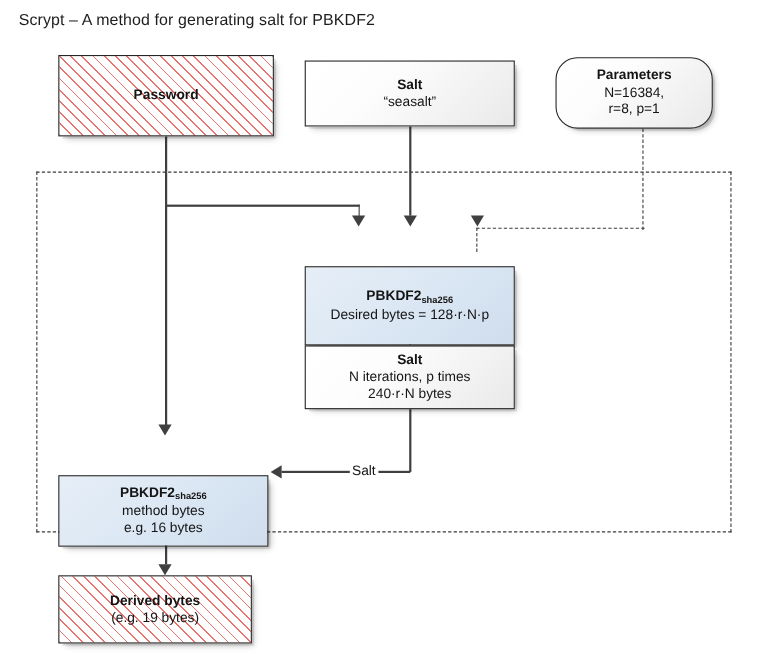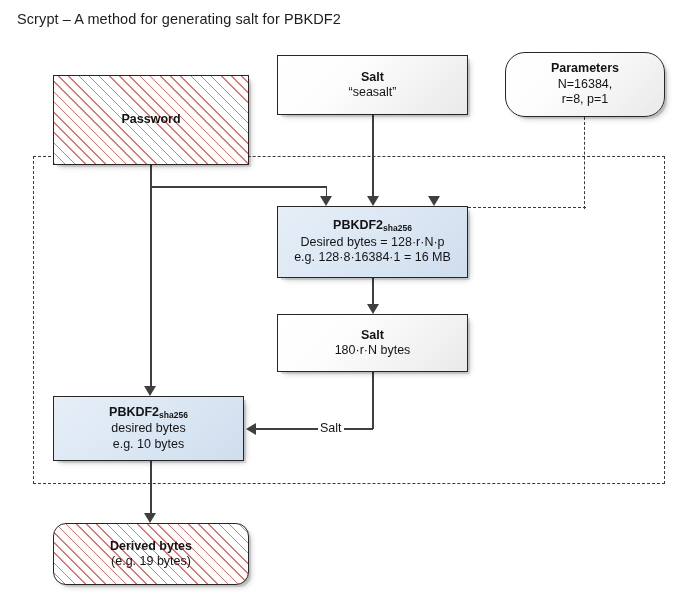--- a/index.html
+++ b/index.html
@@ -37,20 +37,21 @@
   .node .ln{white-space:nowrap;}
   .node sub{font-size:8.5px;font-weight:bold;vertical-align:baseline;position:relative;top:2px;}
 
   
   .grey{
     background:linear-gradient(135deg,#ffffff 0%,#fdfdfd 35%,#f1f1f1 75%,#e9e9e9 100%);
   }
   
   .blue{
     background:linear-gradient(140deg,#e6eef7 0%,#dce8f4 45%,#cfdded 100%);
+    margin-top:36px;
   }
   
   .hatch{
     background-color:#ffffff;
     background-image:repeating-linear-gradient(45deg,
         #e8736e 0px,#e8736e 1.1px,
         rgba(255,255,255,0) 1.1px,rgba(255,255,255,0) 7.2px);
   }
   .rounded{border-radius:20px;}
 
@@ -99,57 +100,57 @@
 </style>
 </head>
 <body>
 
 <div id="stage">
 
   <div class="title">Scrypt – A method for generating salt for PBKDF2</div>
 
   <div class="dashed-box" style="left:33px;top:156px;width:632px;height:328px;"></div>
 
-  <div class="node hatch" style="left:53px;top:50px;width:196px;height:90px;margin-top:25px;">
+  <div class="node hatch" style="left:53px;top:50px;width:196px;height:74px;">
     <div class="hd ln">Password</div>
   </div>
 
   <div class="node grey" style="left:277px;top:55px;width:191px;height:60px;">
     <div class="hd ln">Salt</div>
     <div class="ln">“seasalt”</div>
   </div>
 
-  <div class="node grey rounded" style="left:505px;top:52px;width:160px;height:65px;">
+  <div class="node grey rounded" style="left:505px;top:52px;width:143px;height:65px;">
     <div class="hd ln">Parameters</div>
     <div class="ln">N=16384,</div>
     <div class="ln">r=8, p=1</div>
   </div>
 
   <div class="node blue" style="left:277px;top:206px;width:191px;height:72px;">
     <div class="hd ln">
       <span>PBKDF2</span><sub>sha256</sub>
     </div>
     <div class="ln">Desired bytes = 128·r·N·p</div>
-    <div class="ln">e.g. 128·8·16384·1 = 16 MB</div>
   </div>
 
   <div class="node grey" style="left:277px;top:314px;width:191px;height:58px;">
     <div class="hd ln">Salt</div>
-    <div class="ln">180·r·N bytes</div>
+    <div class="ln">N iterations, p times</div>
+    <div class="ln">240·r·N bytes</div>
   </div>
 
   <div class="node blue" style="left:53px;top:396px;width:191px;height:65px;">
     <div class="hd ln">
       <span>PBKDF2</span><sub>sha256</sub>
     </div>
-    <div class="ln">desired bytes</div>
-    <div class="ln">e.g. 10 bytes</div>
+    <div class="ln">method bytes</div>
+    <div class="ln">e.g. 16 bytes</div>
   </div>
 
-  <div class="node hatch" style="left:53px;top:523px;width:196px;height:62px;border-radius:13px;">
+  <div class="node hatch" style="left:53px;top:523px;width:176px;height:62px;">
     <div class="hd ln">Derived bytes</div>
     <div class="ln">(e.g. 19 bytes)</div>
   </div>
 
   <div class="ln-v" style="left:150px;top:120px;height:272px;"></div>
   <div class="ln-h" style="left:150px;top:186px;width:177px;"></div>
   <div class="ln-v" style="left:325.5px;top:186px;height:12px;"></div>
   <div class="arrow-d" style="left:320px;top:196px;"></div>
   <div class="arrow-d" style="left:144px;top:386px;"></div>
 

